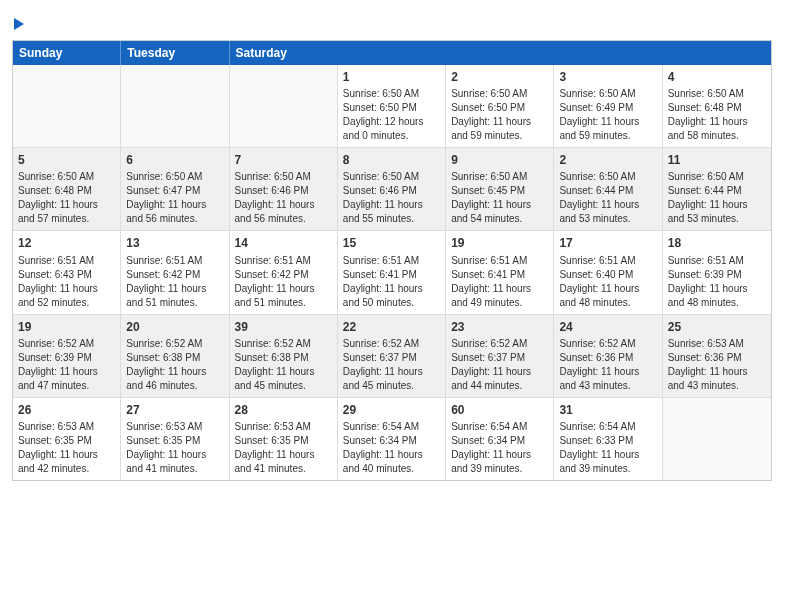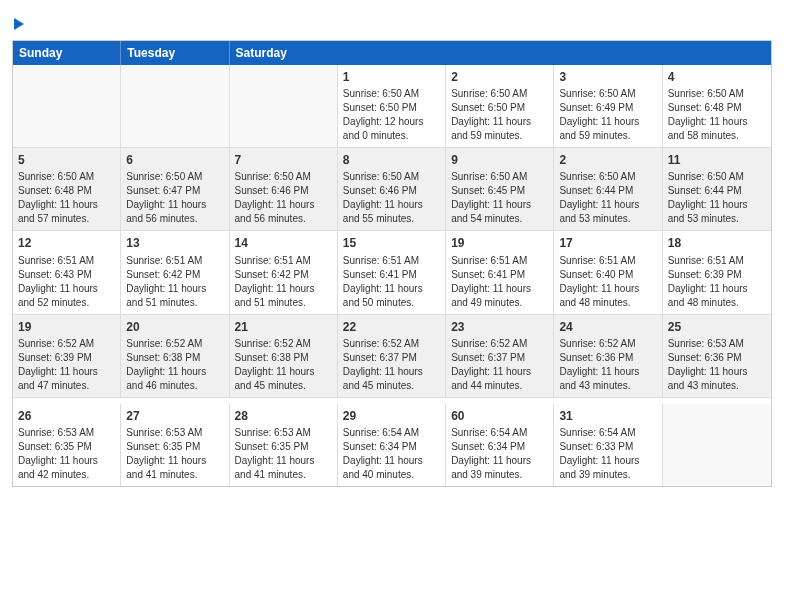--- a/index.html
+++ b/index.html
@@ -87,21 +87,21 @@
       flex: 1;
       display: flex;
       flex-direction: column;
     }
     .calendar-row {
       display: grid;
       grid-template-columns: repeat(7, 1fr);
       flex: 1;
       border-bottom: 1px solid #ddd;
     }
-    .calendar-row:last-child { border-bottom: none; margin-top: 6px; }
+    .calendar-row:last-child { border-bottom: none; }
     .calendar-cell {
       border-right: 1px solid #ddd;
       padding: 4px 5px;
       font-size: 9.5px;
       color: #333;
       line-height: 1.35;
       vertical-align: top;
       background: #fff;
     }
     .calendar-cell:last-child { border-right: none; }
@@ -288,21 +288,21 @@
 and 47 minutes.</div>
           </div>
           <div class="calendar-cell shaded">
             <span class="day-number">20</span>
             <div class="cell-info" style="white-space: pre-line;">Sunrise: 6:52 AM
 Sunset: 6:38 PM
 Daylight: 11 hours
 and 46 minutes.</div>
           </div>
           <div class="calendar-cell shaded">
-            <span class="day-number">21</span>
+            <span class="day-number">39</span>
             <div class="cell-info" style="white-space: pre-line;">Sunrise: 6:52 AM
 Sunset: 6:38 PM
 Daylight: 11 hours
 and 45 minutes.</div>
           </div>
           <div class="calendar-cell shaded">
             <span class="day-number">22</span>
             <div class="cell-info" style="white-space: pre-line;">Sunrise: 6:52 AM
 Sunset: 6:37 PM
 Daylight: 11 hours

